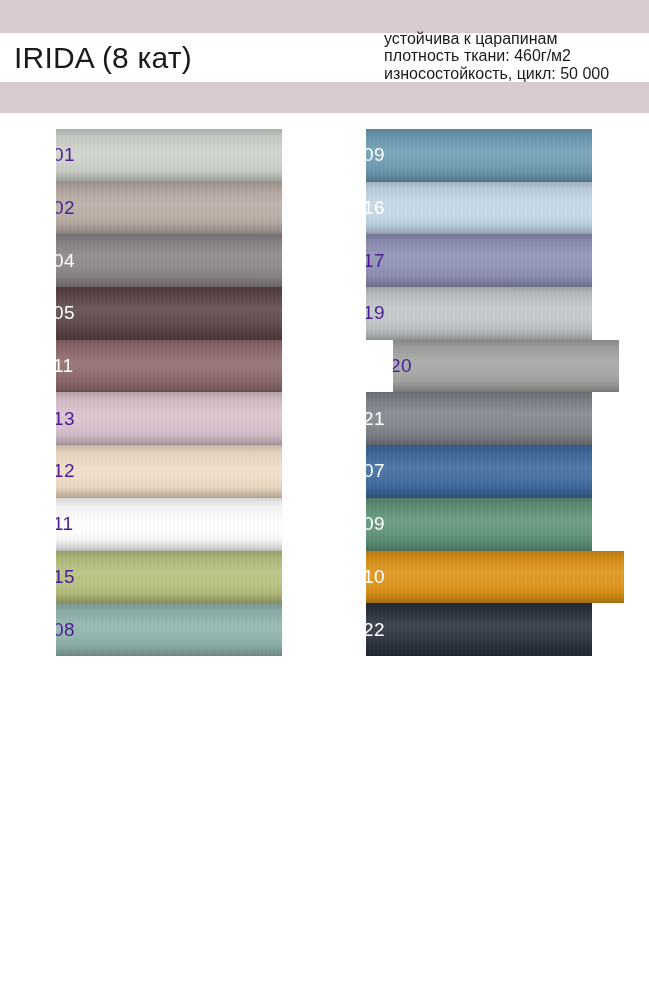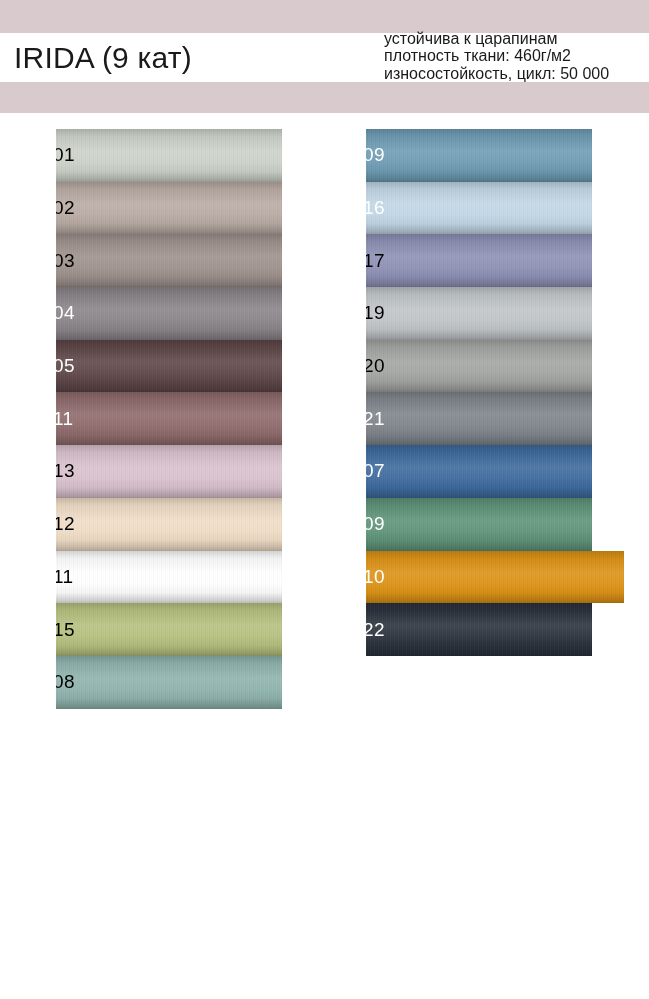--- a/index.html
+++ b/index.html
@@ -110,54 +110,49 @@
     position: absolute;
     left: -3px;
     top: 50%;
     transform: translateY(-52%);
     font-size: 19px;
     line-height: 19px;
     letter-spacing: 0.4px;
     z-index: 3;
     font-weight: 400;
   }
-  .swatch-label.dark  { color: #000000; }
+  .swatch-label.dark  { color: #4c1d95; }
   .swatch-label.light { color: #ffffff; }
 </style>
 </head>
 <body>
 
 <div id="header-band-top" style="background: rgb(217, 202, 205);"></div>
 <div id="header-white-strip"></div>
 <div id="header-band-bottom" style="background: rgb(217, 202, 205);"></div>
 
-<div id="page-title">IRIDA (9 кат)</div>
+<div id="page-title">IRIDA (8 кат)</div>
 
 <div id="spec-list">
   <div class="spec-line">устойчива к царапинам</div>
   <div class="spec-line">плотность ткани: 460г/м2</div>
   <div class="spec-line">износостойкость, цикл: 50 000</div>
 </div>
 
 <div class="swatch-column" id="swatch-column-left">
     <div class="swatch-row" style="background: rgb(204, 210, 201);">
       <div class="fibre"></div>
       <div class="sheen"></div>
       <div class="swatch-label dark">01</div>
     </div>
     <div class="swatch-row" style="background: rgb(185, 171, 164);">
       <div class="fibre"></div>
       <div class="sheen"></div>
       <div class="swatch-label dark">02</div>
     </div>
-    <div class="swatch-row" style="background: rgb(158, 145, 140);">
-      <div class="fibre"></div>
-      <div class="sheen"></div>
-      <div class="swatch-label dark">03</div>
-    </div>
     <div class="swatch-row" style="background: rgb(138, 132, 137);">
       <div class="fibre"></div>
       <div class="sheen"></div>
       <div class="swatch-label light">04</div>
     </div>
     <div class="swatch-row" style="background: rgb(93, 69, 71);">
       <div class="fibre"></div>
       <div class="sheen"></div>
       <div class="swatch-label light">05</div>
     </div>
@@ -206,21 +201,21 @@
     <div class="swatch-row" style="background: rgb(142, 144, 181);">
       <div class="fibre"></div>
       <div class="sheen"></div>
       <div class="swatch-label dark">17</div>
     </div>
     <div class="swatch-row" style="background: rgb(192, 197, 199);">
       <div class="fibre"></div>
       <div class="sheen"></div>
       <div class="swatch-label dark">19</div>
     </div>
-    <div class="swatch-row" style="background: rgb(163, 165, 163);">
+    <div class="swatch-row" style="background: rgb(163, 165, 163); margin-left: 27px;">
       <div class="fibre"></div>
       <div class="sheen"></div>
       <div class="swatch-label dark">20</div>
     </div>
     <div class="swatch-row" style="background: rgb(126, 132, 138);">
       <div class="fibre"></div>
       <div class="sheen"></div>
       <div class="swatch-label light">21</div>
     </div>
     <div class="swatch-row" style="background: rgb(61, 106, 158);">

